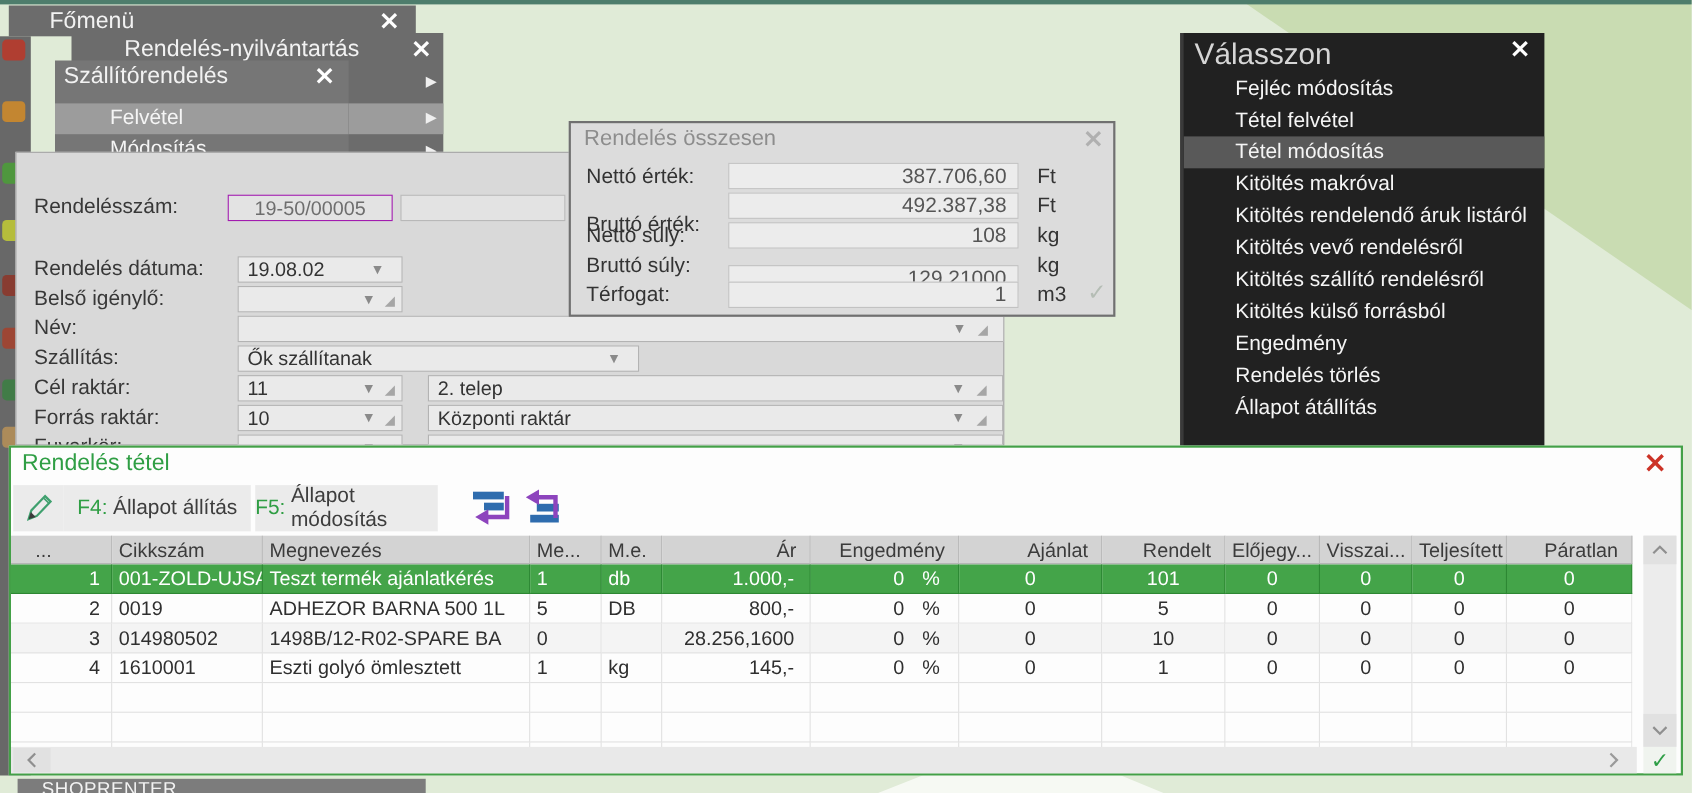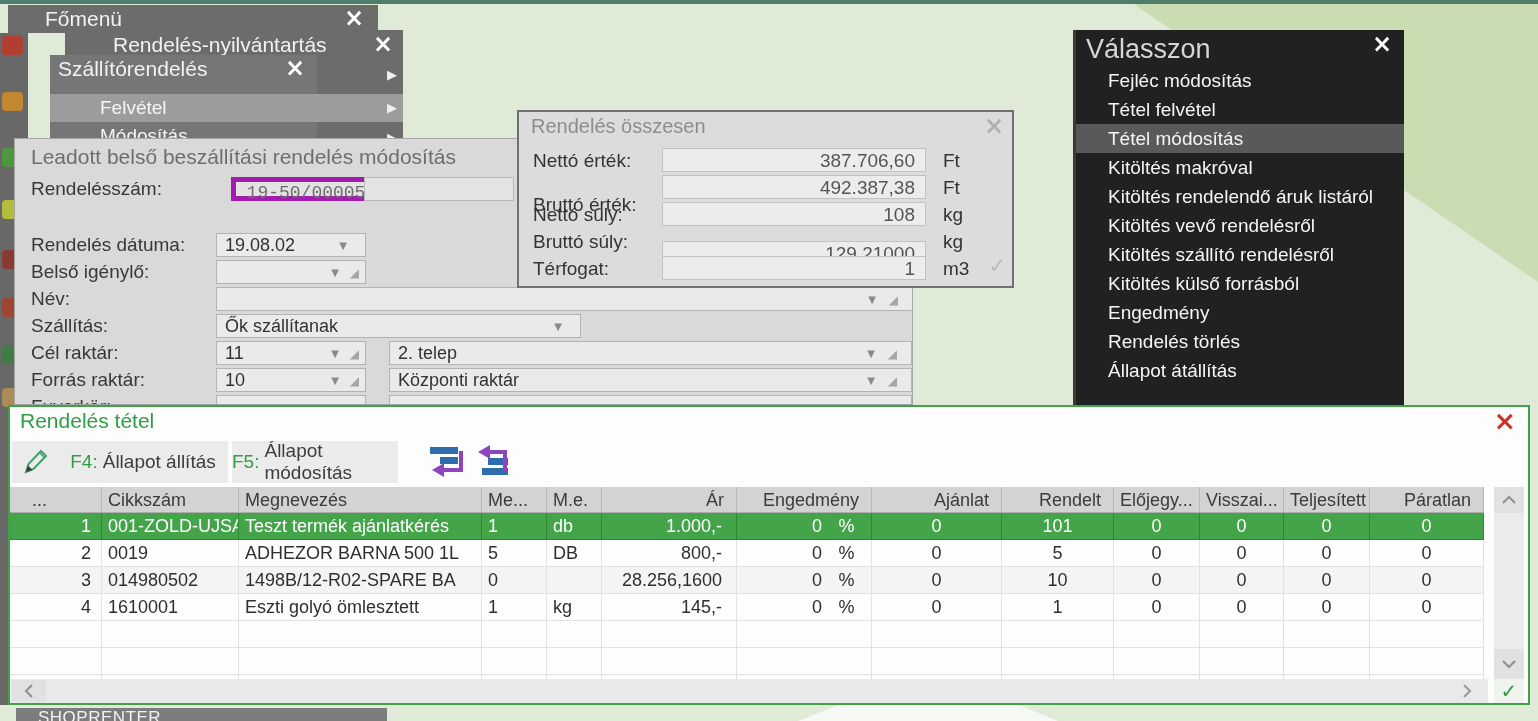--- a/index.html
+++ b/index.html
@@ -32,21 +32,21 @@
 
   
   #osszesen{left:517px;top:110px;width:497px;height:178px;background:#dcdcdc;border:2px solid #707070;}
   .tlabel{font-size:19px;color:#333;white-space:nowrap;}
   .tinp{background:#ececec;border:1px solid #c2c2c2;}
   .tval{position:absolute;left:0;right:10px;top:1px;text-align:right;font-size:19px;line-height:21px;color:#555;}
   .tunit{font-size:19px;color:#333;}
 
   
   #valasszon{left:1073px;top:30px;width:331px;height:378px;background:#212121;border-left:3px solid #3a3a3a;overflow:hidden;}
-  .vitem{position:absolute;left:0;width:100%;height:29px;line-height:29px;padding-left:32px;box-sizing:border-box;font-size:19px;color:#f5f5f5;white-space:nowrap;}
+  .vitem{position:absolute;left:0;width:100%;height:29px;line-height:29px;padding-left:47px;box-sizing:border-box;font-size:19px;color:#f5f5f5;white-space:nowrap;}
   .vsel{background:#595959;}
 
   
   #tetel{left:8px;top:405px;width:1522px;height:300px;background:#fdfdfd;border:2px solid #43a047;}
   .tbtn{background:#ebebeb;display:flex;align-items:center;justify-content:center;gap:5px;}
   .fkey{color:#2f9e44;font-size:19px;}
   .flab{color:#3d3d3d;font-size:19px;}
   .hrow,.trow{display:flex;}
   .hcell{height:26px;line-height:26px;background:#d3d3d3;border-right:1px solid #b9b9b9;border-bottom:1px solid #adadad;font-size:18px;color:#3b3b3b;box-sizing:border-box;white-space:nowrap;overflow:hidden;padding-left:6px;}
   .cell{height:27px;line-height:26px;border-right:1px solid #e2e2e2;border-bottom:1px solid #e2e2e2;font-size:18px;color:#2f2f2f;box-sizing:border-box;white-space:nowrap;overflow:hidden;padding-left:6px;}
@@ -107,24 +107,23 @@
   <span class="abs mclose glyph" style="right:12px;top:1px;">×</span>
   <div class="abs" style="left:0;top:39px;width:267px;height:28px;background:#9c9c9c;">
     <span class="abs" style="left:50px;top:3px;font-size:19px;">Felvétel</span>
   </div>
   <div class="abs" style="left:0;top:67px;width:267px;height:28px;">
     <span class="abs" style="left:50px;top:3px;font-size:19px;">Módosítás</span>
   </div>
 </div>
 
 <div class="abs" id="form-win">
-  <span class="abs" style="left:16px;top:6px;font-size:21px;color:#6e6e6e;white-space:nowrap;">Leadott belső beszállítási rendelés módosítás</span>
 
   <span class="abs flabel" style="left:16px;top:39px;text-align:center;">Rendelésszám:</span>
-  <div class="fld ro" style="left:216px;top:38px;width:150px;border:5px solid #a21caf;font-family:Liberation Mono, monospace;">
+  <div class="fld ro" style="left:192px;top:38px;width:150px;border:1px solid #a21caf;">
     <span class="val">19-50/00005</span>
   </div>
   <div class="fld ro" style="left:349px;top:38px;width:150px;border:1px solid #b8b8b8;">
     <span class="val"></span>
   </div>
 
   <span class="abs flabel" style="left:16px;top:95px;">Rendelés dátuma:</span>
   <div class="fld inp" style="left:201px;top:94px;width:150px;">
     <span class="val">19.08.02</span>
     <span class="dd glyph" style="right:18px;">▼</span>

